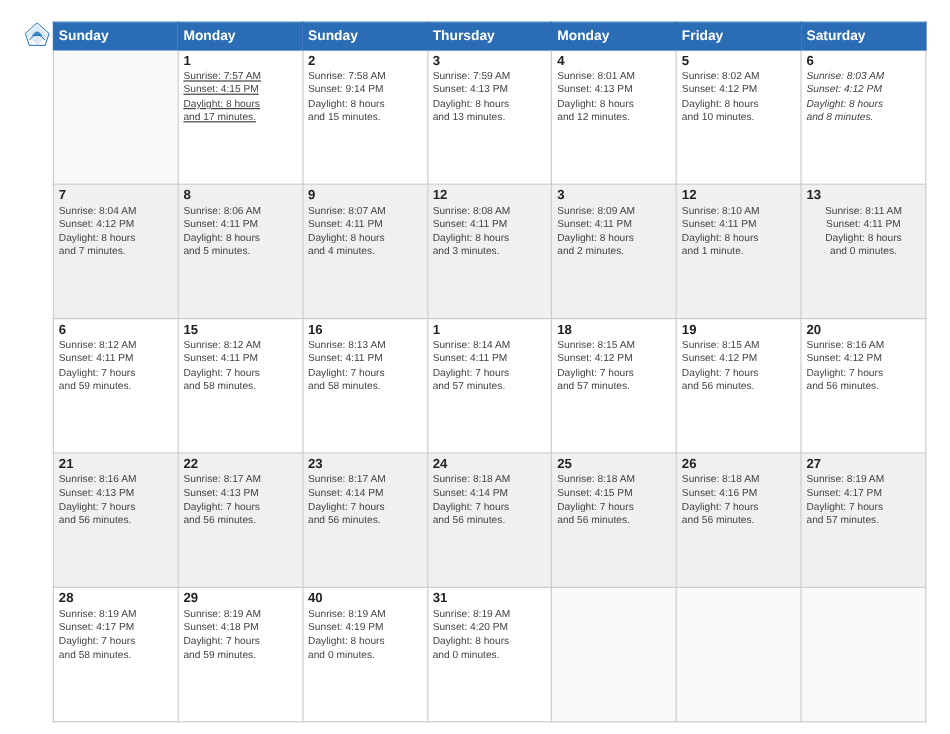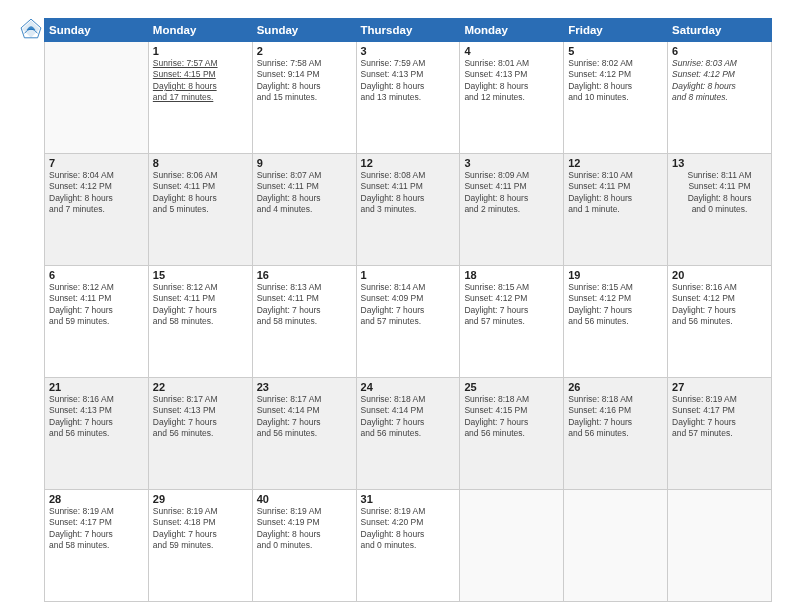--- a/index.html
+++ b/index.html
@@ -252,21 +252,21 @@
           <td>
             <span class="day-number">16</span>
             <div class="day-info" style="white-space: pre-line;">Sunrise: 8:13 AM
 Sunset: 4:11 PM
 Daylight: 7 hours
 and 58 minutes.</div>
           </td>
           <td>
             <span class="day-number">1</span>
             <div class="day-info" style="white-space: pre-line;">Sunrise: 8:14 AM
-Sunset: 4:09 PM
+Sunset: 4:11 PM
 Daylight: 7 hours
 and 57 minutes.</div>
           </td>
           <td>
             <span class="day-number">18</span>
             <div class="day-info" style="white-space: pre-line;">Sunrise: 8:15 AM
 Sunset: 4:12 PM
 Daylight: 7 hours
 and 57 minutes.</div>
           </td>

